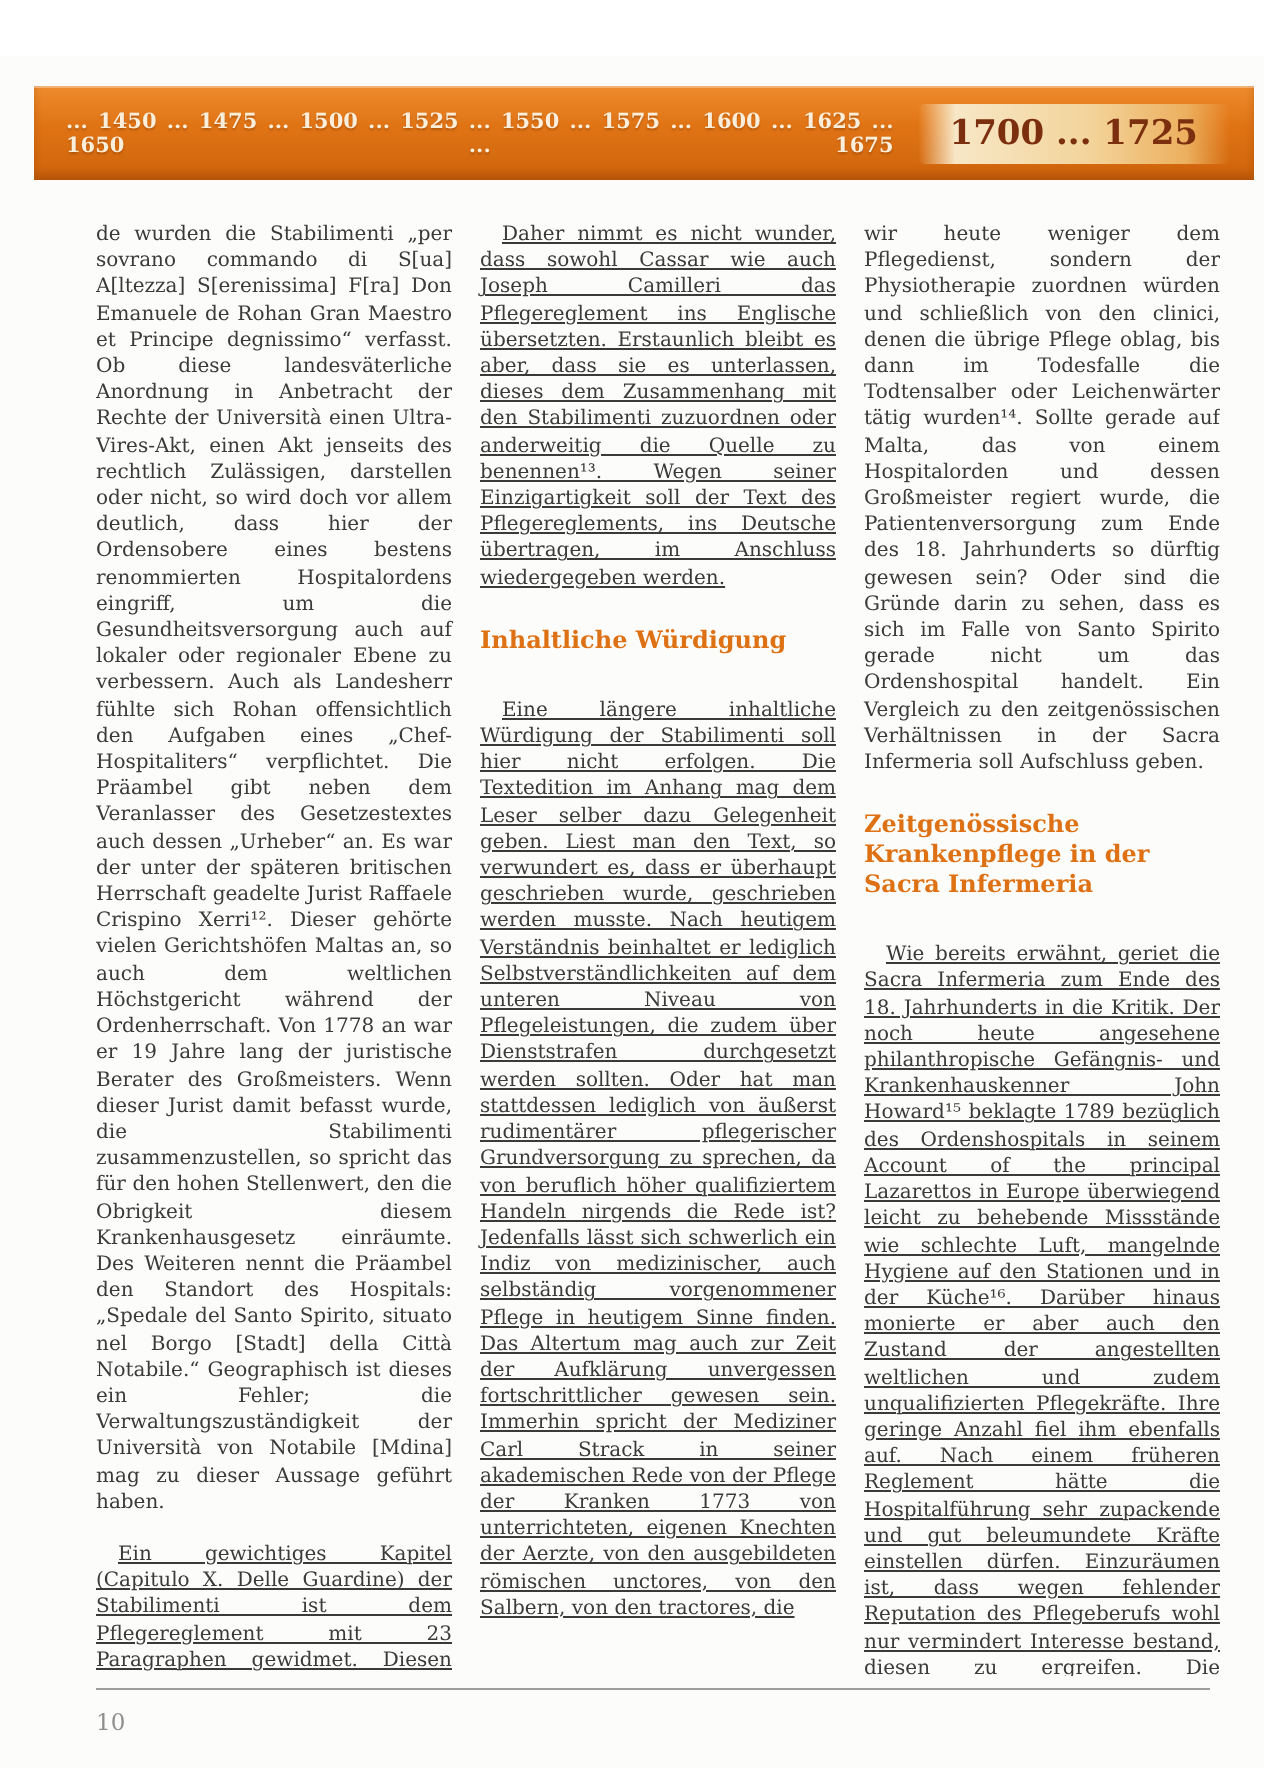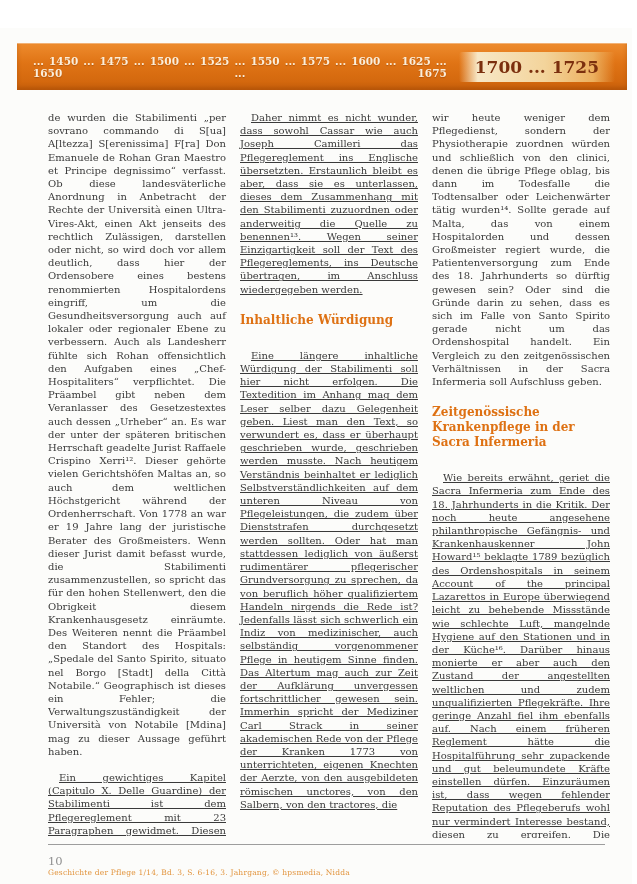--- a/index.html
+++ b/index.html
@@ -47,21 +47,21 @@
   .heading {
     font-family:"DejaVu Serif", serif; font-weight:bold;
     font-size:12px; line-height:15px; color:#DE7113;
     margin:17px 0 21px 0; text-align:left;
   }
 
   
   .page-footer {
     position:absolute; left:48px; right:27px; top:816px;
     border-top:1px solid #9D9D9D; padding-top:9px;
-    display:flex; align-items:baseline;flex-direction:column;
+    display:flex; align-items:baseline;
   }
   .page-num { color:#8F8F8F; font-size:11.5px; }
   .journal  { color:#E2953F; font-size:7.5px; letter-spacing:.2px; }
 </style>
 </head>
 <body>
 
 <div class="page">
 
   <header class="timeline-bar">
@@ -85,16 +85,15 @@
     <section class="col">
       <p>wir heute weniger dem Pflegedienst, sondern der Physiotherapie zuordnen würden und schließlich von den clinici, denen die übrige Pflege oblag, bis dann im Todesfalle die Todtensalber oder Leichenwärter tätig wurden¹⁴. Sollte gerade auf Malta, das von einem Hospitalorden und dessen Großmeister regiert wurde, die Patientenversorgung zum Ende des 18. Jahrhunderts so dürftig gewesen sein? Oder sind die Gründe darin zu sehen, dass es sich im Falle von Santo Spirito gerade nicht um das Ordenshospital handelt. Ein Vergleich zu den zeitgenössischen Verhältnissen in der Sacra Infermeria soll Aufschluss geben.</p>
       <h2 class="heading">Zeitgenössische Krankenpflege in der Sacra Infermeria</h2>
       <p class="indent">Wie bereits erwähnt, geriet die Sacra Infermeria zum Ende des 18. Jahrhunderts in die Kritik. Der noch heute angesehene philanthropische Gefängnis- und Krankenhauskenner John Howard¹⁵ beklagte 1789 bezüglich des Ordenshospitals in seinem Account of the principal Lazarettos in Europe überwiegend leicht zu behebende Missstände wie schlechte Luft, mangelnde Hygiene auf den Stationen und in der Küche¹⁶. Darüber hinaus monierte er aber auch den Zustand der angestellten weltlichen und zudem unqualifizierten Pflegekräfte. Ihre geringe Anzahl fiel ihm ebenfalls auf. Nach einem früheren Reglement hätte die Hospitalführung sehr zupackende und gut beleumundete Kräfte einstellen dürfen. Einzuräumen ist, dass wegen fehlender Reputation des Pflegeberufs wohl nur vermindert Interesse bestand, diesen zu ergreifen. Die Ritterbrüder selber nahmen nur noch peripher am Stationsdienst teil¹⁷. Im Frauenkrankenhaus von Valletta mussten daher sogar Straftäterinnen (mit Fußfessel) Dienst tun; diese Arbeit war für bestimmte Delikte als Strafe vorgesehen. Es ist hinzuzufügen, dass dem</p>
     </section>
 
   </main>
 
   <footer class="page-footer">
     <span class="page-num">10</span>
-    <span class="journal">Geschichte der Pflege 1/14, Bd. 3, S. 6-16, 3. Jahrgang, © hpsmedia, Nidda</span>
   </footer>
 
 </div>
 
 </body></html>

